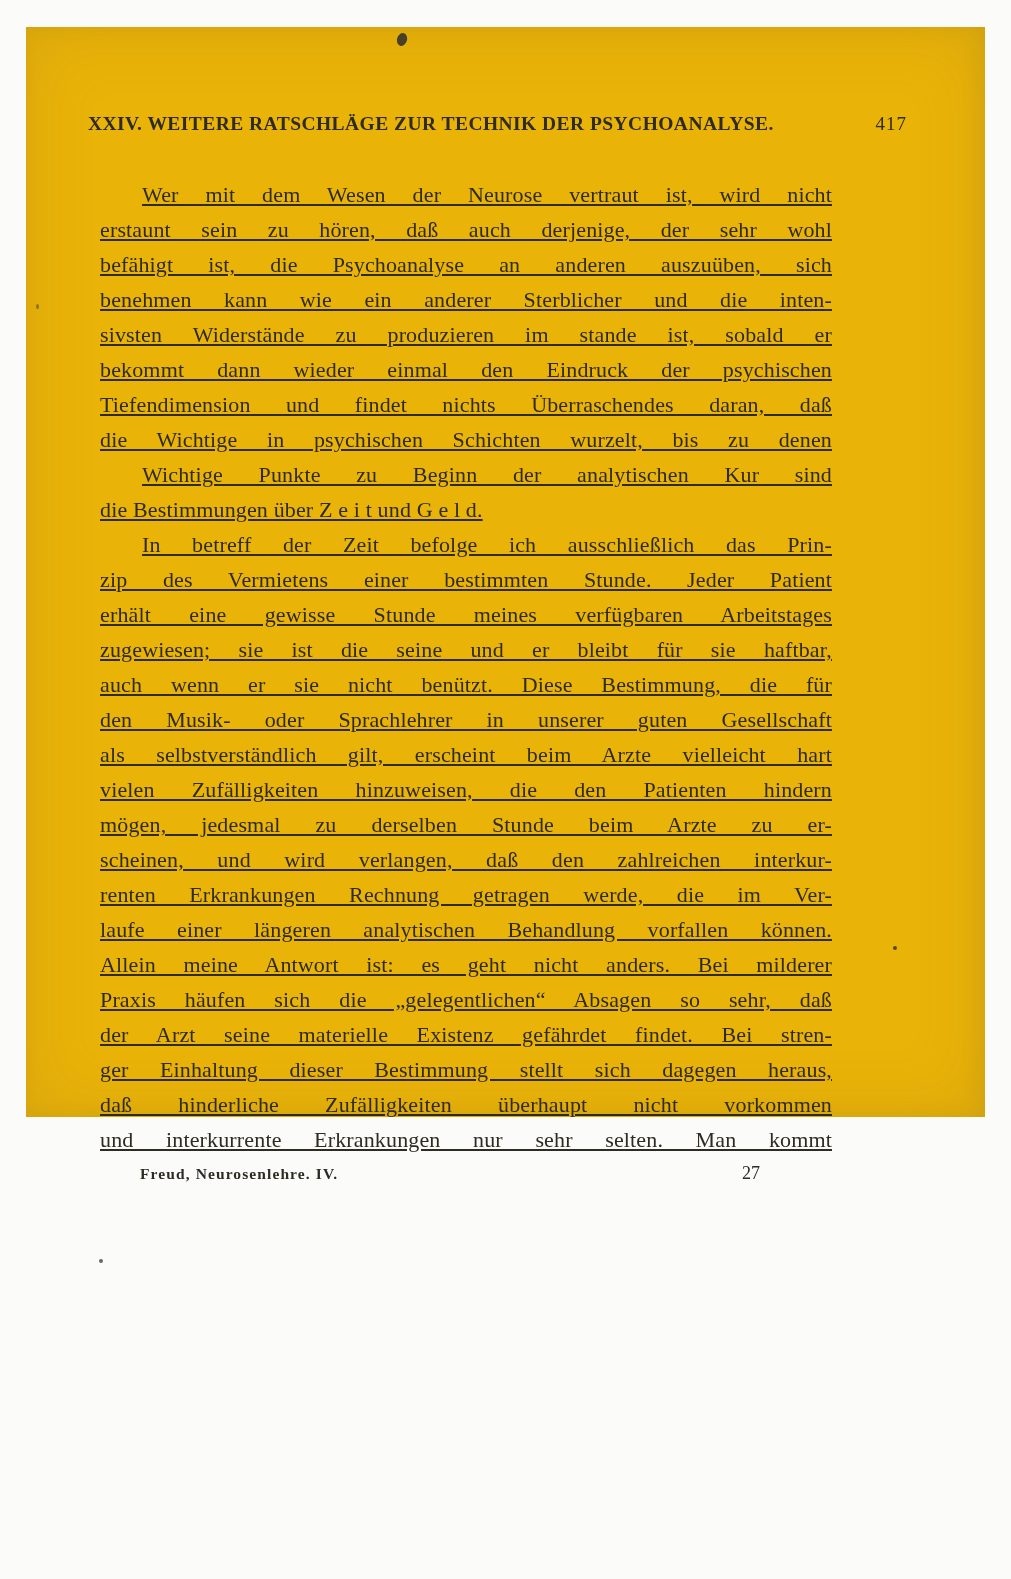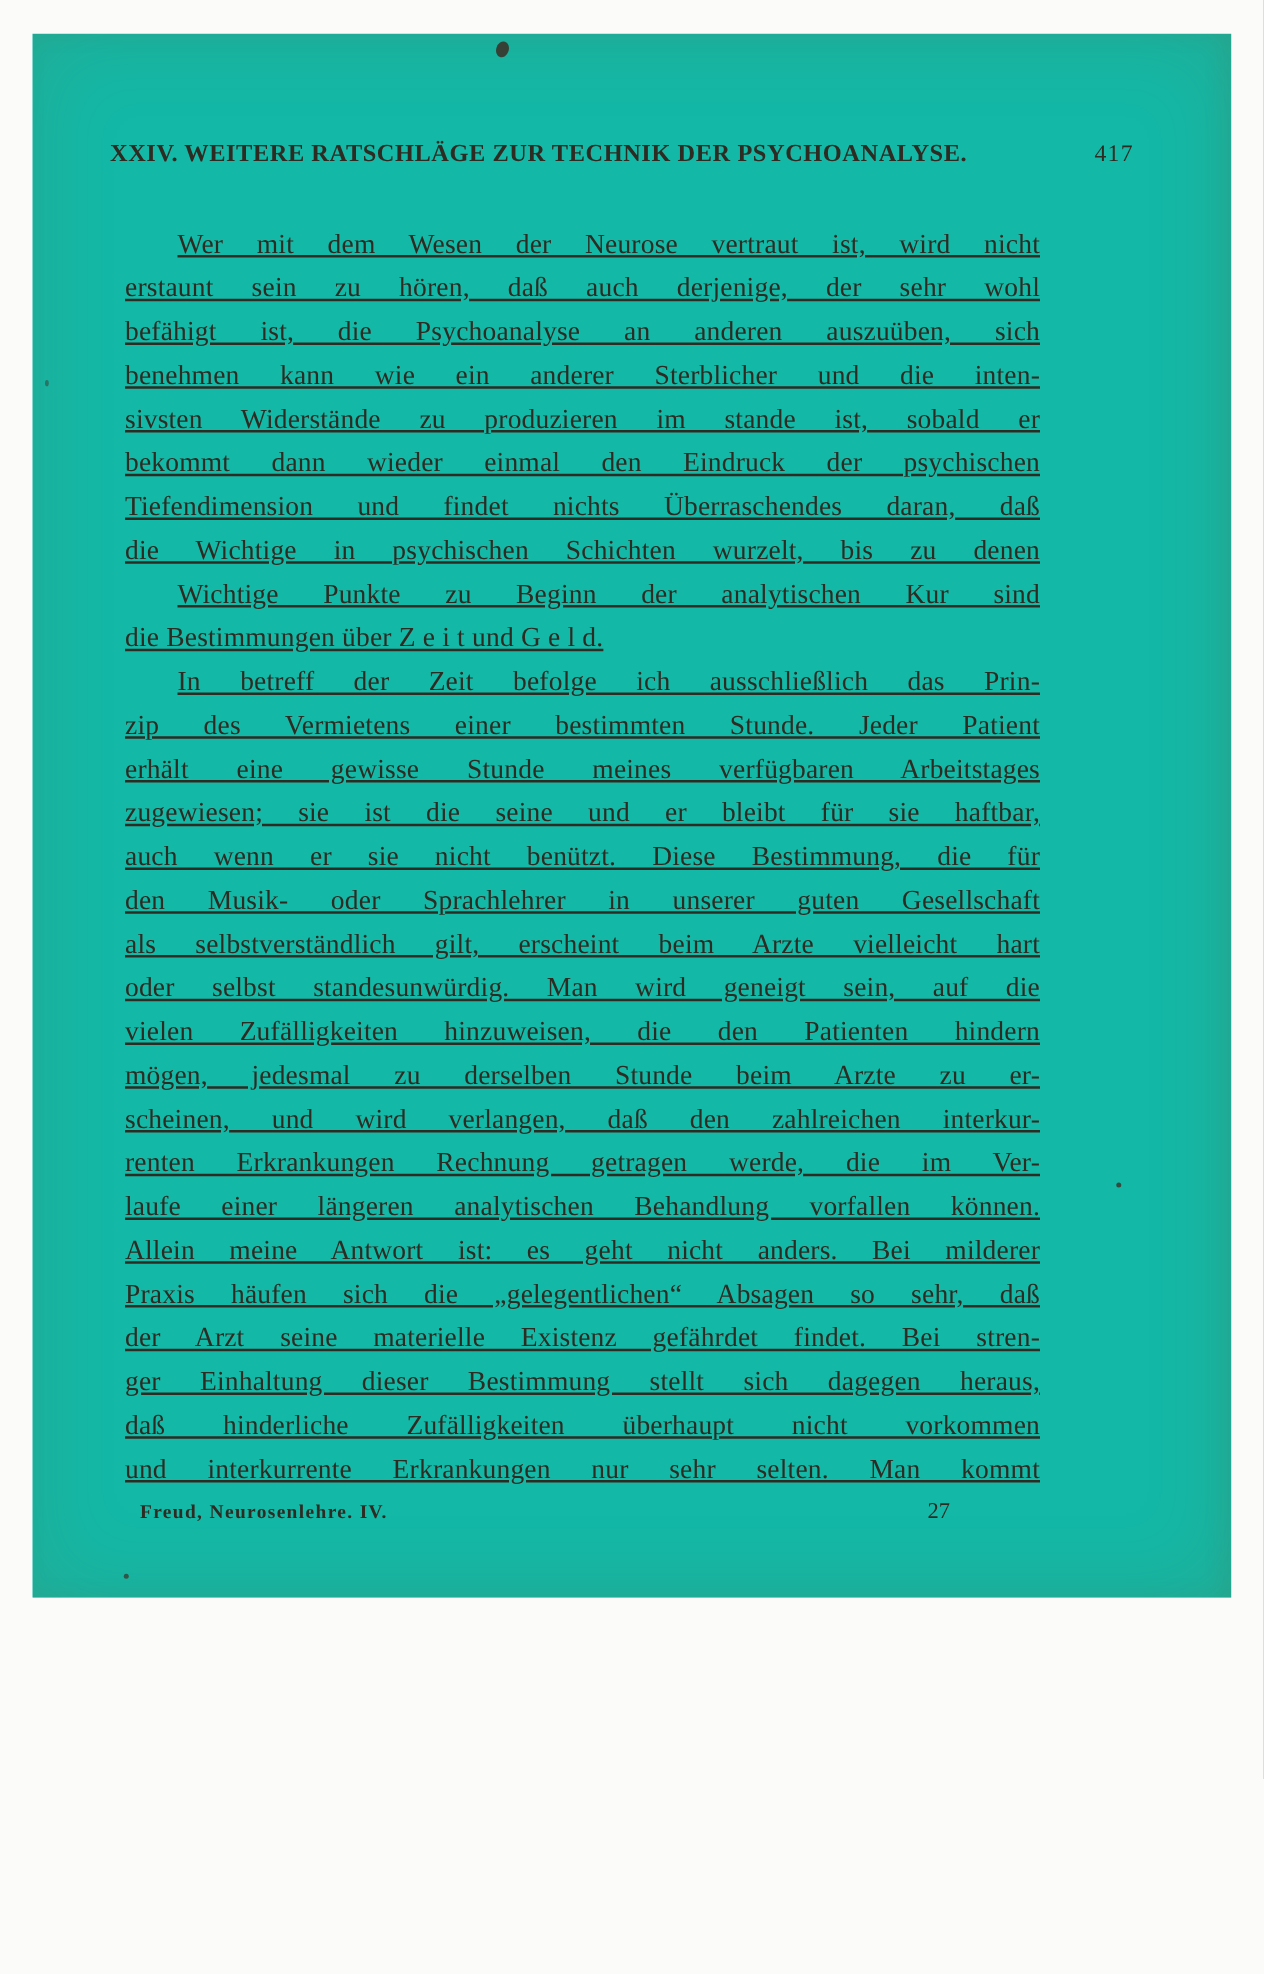--- a/index.html
+++ b/index.html
@@ -12,22 +12,22 @@
     position: relative;
     background: #fbfbf9;
     font-family: "Liberation Serif", "DejaVu Serif", serif;
     overflow: hidden;
   }
   .paper {
     position: absolute;
     left: 26px;
     top: 27px;
     width: 959px;
-    height: 1251px;
-    background: #14b8a6;
+    height: 1090px;
+    background: #eab308;
     box-shadow: inset 0 0 70px rgba(120, 100, 55, 0.16), inset -6px 0 18px rgba(110, 92, 50, 0.10);
     color: #2e2b23;
   }
   .header-row {
     display: flex;
     justify-content: space-between;
     align-items: baseline;
     margin: 86px 78px 0 62px;
   }
   .chapter-title {
@@ -65,21 +65,21 @@
     margin: 6px 0 0 74px;
     width: 732px;
     display: flex;
     justify-content: space-between;
     align-items: baseline;
   }
   .footer-left {
     font-weight: bold;
     font-size: 15.5px;
     letter-spacing: 1.1px;
-    margin-left: 12px;
+    margin-left: 40px;
   }
   .footer-right {
     font-weight: normal;
     font-size: 18px;
     margin-right: 72px;
   }
   .artifact {
     position: absolute;
     background: #3a362c;
     border-radius: 50%;
@@ -110,21 +110,20 @@
     <div class="line">die Wichtige in psychischen Schichten wurzelt, bis zu denen</div>
     <div class="line indent">Wichtige Punkte zu Beginn der analytischen Kur sind</div>
     <div class="line endpara">die Bestimmungen über Z e i t und G e l d.</div>
     <div class="line indent">In betreff der Zeit befolge ich ausschließlich das Prin-</div>
     <div class="line">zip des Vermietens einer bestimmten Stunde. Jeder Patient</div>
     <div class="line">erhält eine gewisse Stunde meines verfügbaren Arbeitstages</div>
     <div class="line">zugewiesen; sie ist die seine und er bleibt für sie haftbar,</div>
     <div class="line">auch wenn er sie nicht benützt. Diese Bestimmung, die für</div>
     <div class="line">den Musik- oder Sprachlehrer in unserer guten Gesellschaft</div>
     <div class="line">als selbstverständlich gilt, erscheint beim Arzte vielleicht hart</div>
-    <div class="line">oder selbst standesunwürdig. Man wird geneigt sein, auf die</div>
     <div class="line">vielen Zufälligkeiten hinzuweisen, die den Patienten hindern</div>
     <div class="line">mögen, jedesmal zu derselben Stunde beim Arzte zu er-</div>
     <div class="line">scheinen, und wird verlangen, daß den zahlreichen interkur-</div>
     <div class="line">renten Erkrankungen Rechnung getragen werde, die im Ver-</div>
     <div class="line">laufe einer längeren analytischen Behandlung vorfallen können.</div>
     <div class="line">Allein meine Antwort ist: es geht nicht anders. Bei milderer</div>
     <div class="line">Praxis häufen sich die „gelegentlichen“ Absagen so sehr, daß</div>
     <div class="line">der Arzt seine materielle Existenz gefährdet findet. Bei stren-</div>
     <div class="line">ger Einhaltung dieser Bestimmung stellt sich dagegen heraus,</div>
     <div class="line">daß hinderliche Zufälligkeiten überhaupt nicht vorkommen</div>

